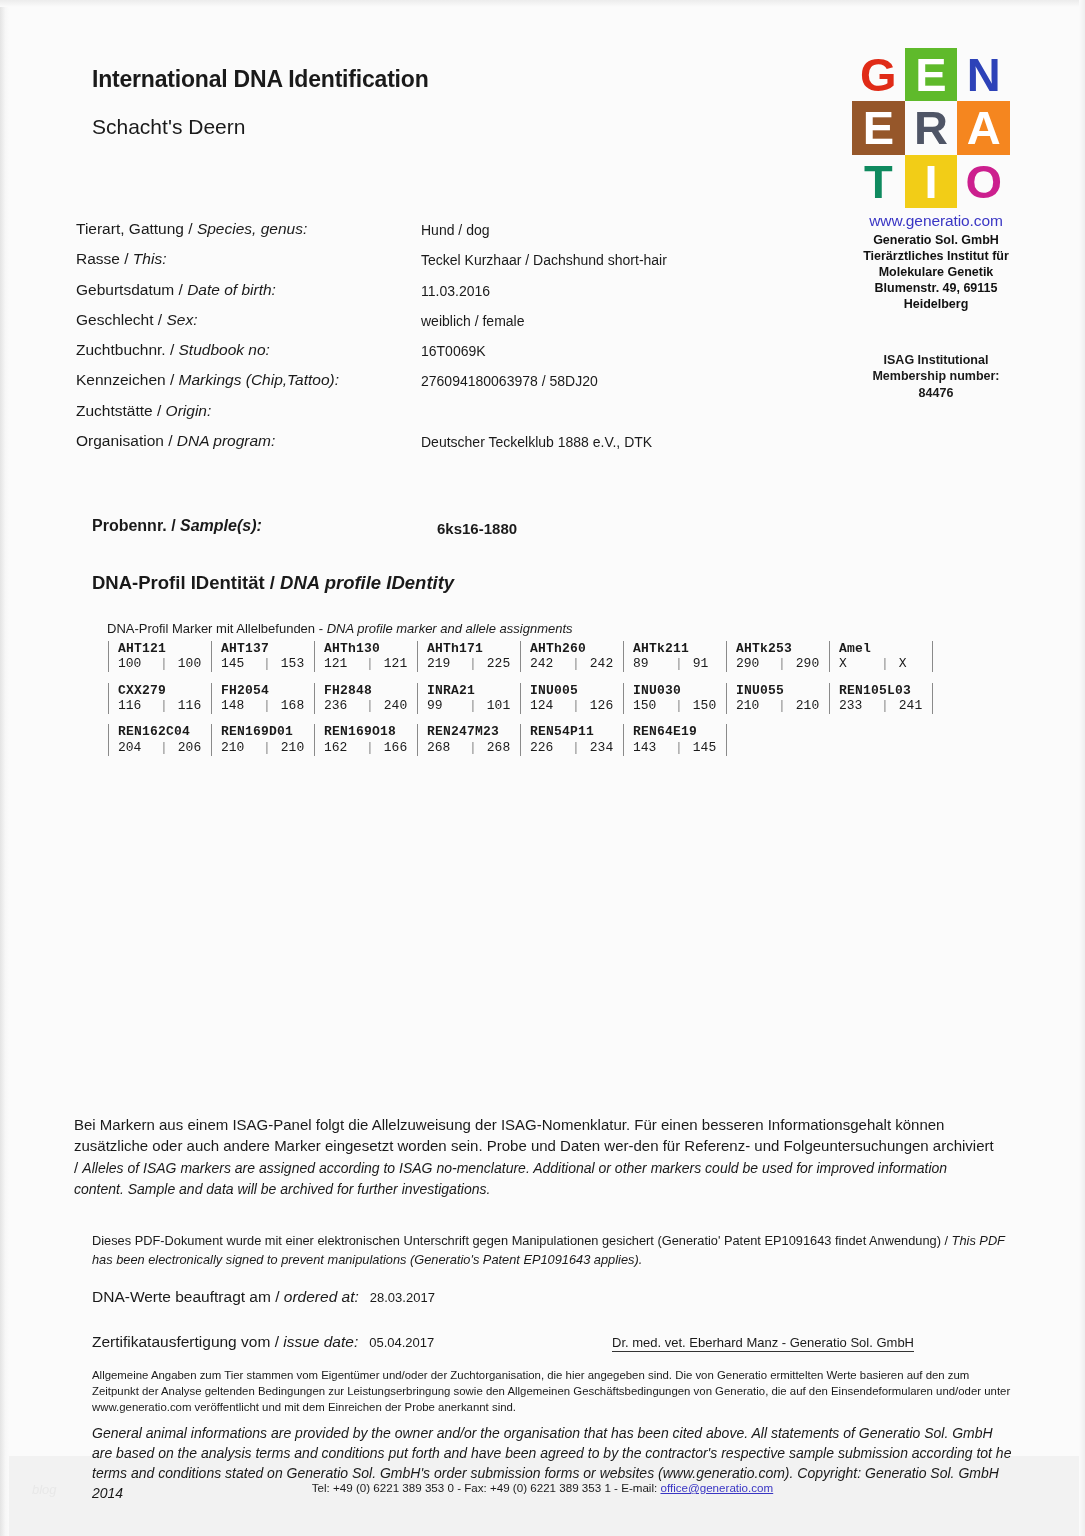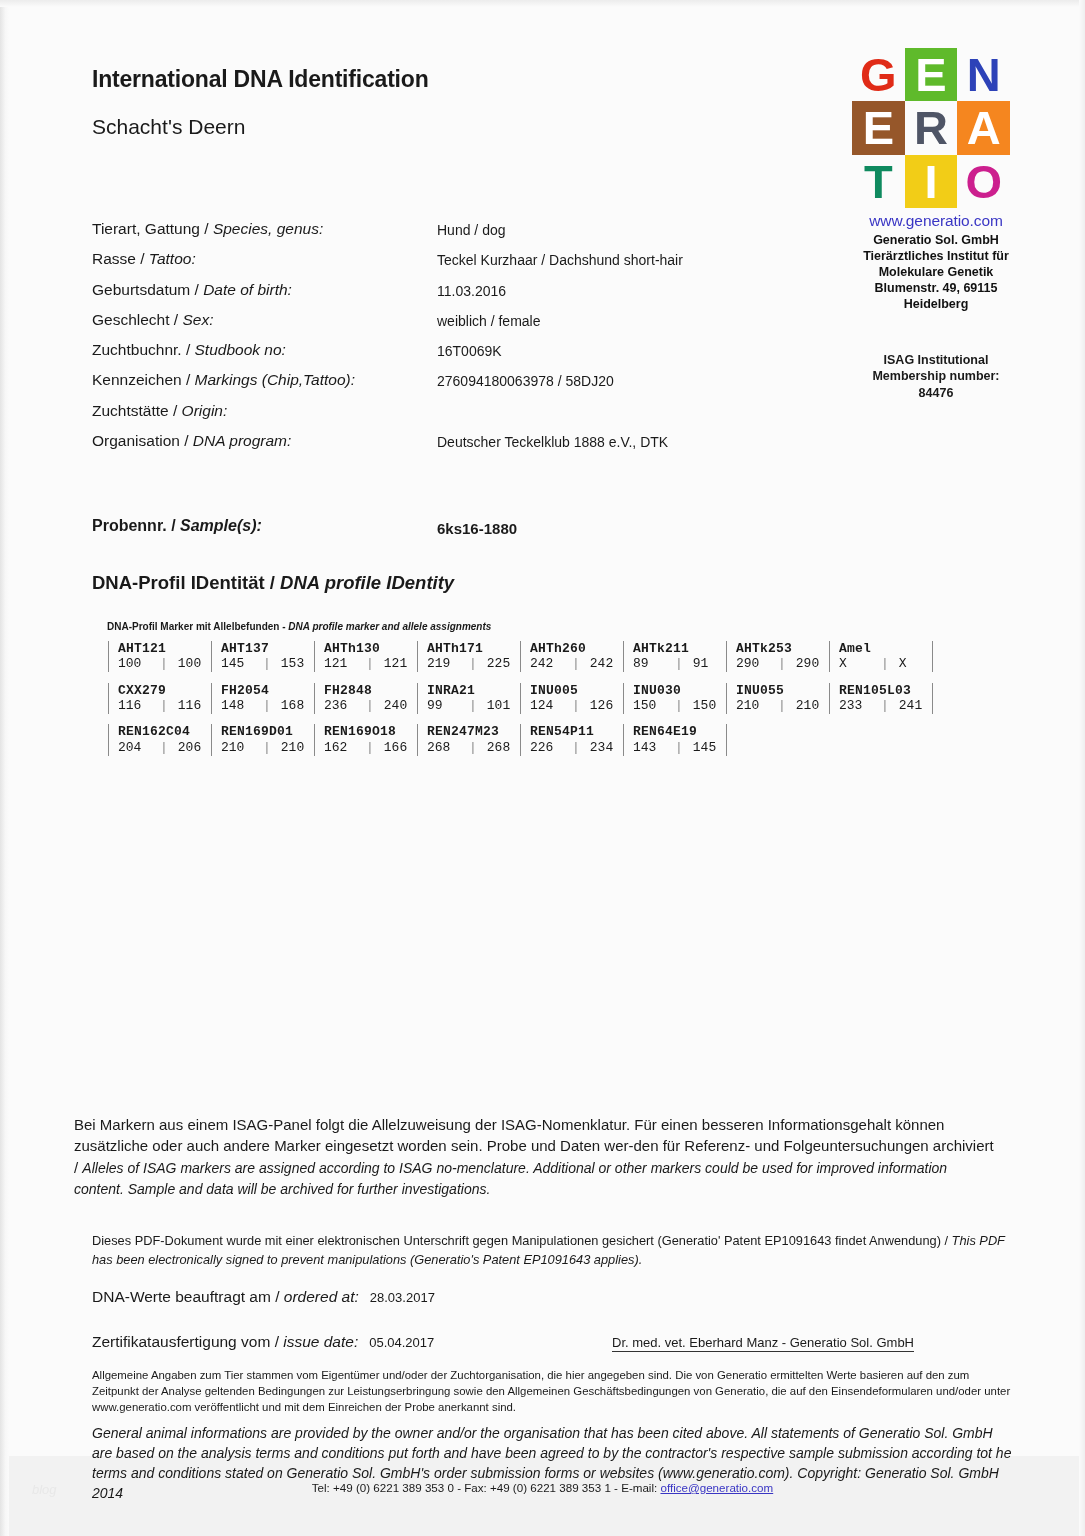--- a/index.html
+++ b/index.html
@@ -100,41 +100,41 @@
     margin-top: 2px;
     color: #111;
   }
   #isag-block {
     position: absolute; left: 852px; top: 352px; width: 168px;
     text-align: center;
     font-size: 12.5px; font-weight: bold; line-height: 1.3;
   }
 
   
-  #info-table { position: absolute; left: 92px; top: 220px; width: 760px; }
+  #info-table { position: absolute; left: 76px; top: 220px; width: 760px; }
   .info-row { position: relative; height: 30.3px; }
   .info-label { position: absolute; left: 0; top: 0; font-size: 15.5px; white-space: nowrap; }
   .info-label i { font-style: italic; }
   .info-value { position: absolute; left: 345px; top: 2px; font-size: 14px; white-space: nowrap; }
 
   
   #sample-row { position: absolute; left: 92px; top: 517px; width: 760px; }
   #sample-label { position: absolute; left: 0; top: 0; font-size: 16px; font-weight: bold; white-space: nowrap; }
   #sample-label i { font-style: italic; font-weight: bold; }
   #sample-value { position: absolute; left: 345px; top: 3px; font-size: 15px; font-weight: bold; }
 
   #profile-heading {
     position: absolute; left: 92px; top: 572px;
     font-size: 18.5px; font-weight: bold;
   }
   #profile-heading i { font-style: italic; }
 
   #marker-heading {
     position: absolute; left: 92px; top: 621px;
-    font-size: 10px; font-weight: bold; padding-left: 15px;
+    font-size: 13px; font-weight: normal; padding-left: 15px;
   }
   #marker-heading i { font-style: italic; }
 
   
   #marker-table { position: absolute; left: 108px; top: 641px; }
   .marker-row { display: flex; margin-bottom: 10.5px; }
   .marker-cell {
     border-left: 1px solid #8a8a8a;
     box-sizing: border-box;
     font-family: "Liberation Mono", monospace;
@@ -237,21 +237,21 @@
       <div>Membership number:</div>
       <div>84476</div>
     </div>
 
     <div id="info-table">
         <div class="info-row">
           <div class="info-label"><span>Tierart, Gattung</span><span> / </span><i>Species, genus:</i></div>
           <div class="info-value">Hund / dog</div>
         </div>
         <div class="info-row">
-          <div class="info-label"><span>Rasse</span><span> / </span><i>Tattoo:</i></div>
+          <div class="info-label"><span>Rasse</span><span> / </span><i>This:</i></div>
           <div class="info-value">Teckel Kurzhaar / Dachshund short-hair</div>
         </div>
         <div class="info-row">
           <div class="info-label"><span>Geburtsdatum</span><span> / </span><i>Date of birth:</i></div>
           <div class="info-value">11.03.2016</div>
         </div>
         <div class="info-row">
           <div class="info-label"><span>Geschlecht</span><span> / </span><i>Sex:</i></div>
           <div class="info-value">weiblich / female</div>
         </div>

